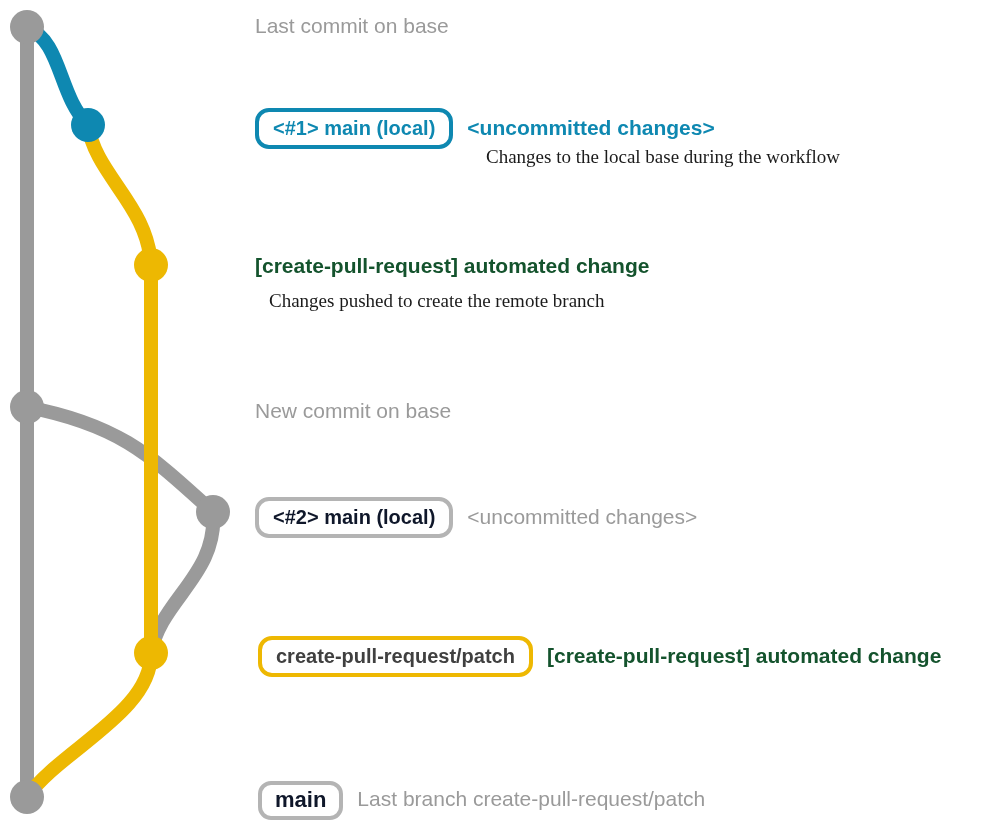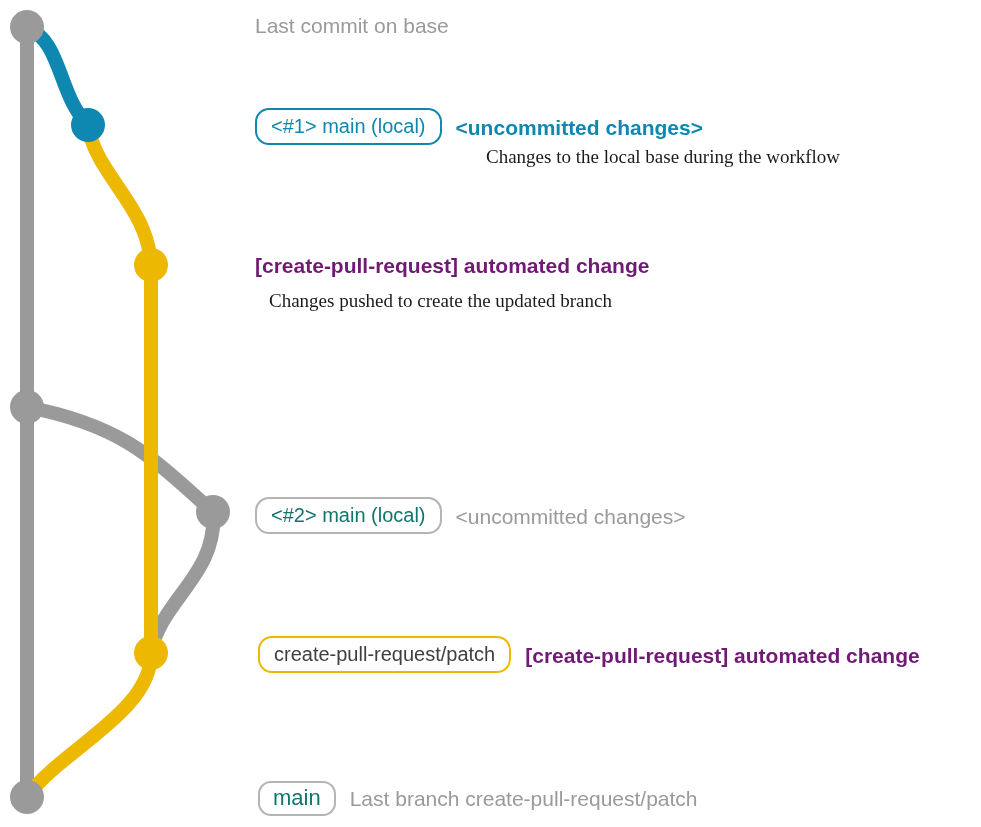--- a/index.html
+++ b/index.html
@@ -17,37 +17,37 @@
 
   
   .headline{
     font-size:21px;
     line-height:26px;
     white-space:nowrap;
     font-weight:400;
   }
   .headline.gray{color:#9a9a9a;}
   .headline.blue{color:#0e88b1;font-weight:700;}
-  .headline.yellow{color:#701a75;font-weight:700;}
+  .headline.yellow{color:#14532d;font-weight:700;}
 
   
   .badge{
     display:inline-block;
-    border:2px solid #4c1d95;
+    border:4px solid #4c1d95;
     border-radius:14px;
     padding:5px 14px 6px 14px;
     font-size:20px;
     line-height:22px;
-    font-weight:400;
+    font-weight:700;
     white-space:nowrap;
     background:#fff;
     box-sizing:border-box;
   }
   .badge.blue{border-color:#0e88b1;color:#0e88b1;}
-  .badge.gray{border-color:#b4b4b4;color:#0f766e;}
+  .badge.gray{border-color:#b4b4b4;color:#0f172a;}
   .badge.yellow{border-color:#eeb802;color:#404040;}
   .badge.small{font-size:22px;padding:4px 13px 5px 13px;border-radius:13px;}
 
   
   .subtext{
     position:absolute;
     font-family:"Liberation Serif", serif;
     font-size:19px;
     line-height:22px;
     color:#1b1b1b;
@@ -96,22 +96,25 @@
 
   <div class="row" style="left:255px; top:108px;">
     <span class="badge blue badge-gap">&lt;#1&gt; main (local)</span>
     <span class="headline blue" style="margin-top:7px;">&lt;uncommitted changes&gt;</span>
   </div>
   <div class="subtext" style="left:486px; top:146px;">Changes to the local base during the workflow</div>
 
   <div class="row" style="left:255px; top:253px;">
     <span class="headline yellow">[create-pull-request] automated change</span>
   </div>
-  <div class="subtext" style="left:269px; top:290px;">Changes pushed to create the updated branch</div>
+  <div class="subtext" style="left:269px; top:290px;">Changes pushed to create the remote branch</div>
 
+  <div class="row" style="left:255px; top:398px;">
+    <span class="headline gray">New commit on base</span>
+  </div>
 
   <div class="row" style="left:255px; top:497px;">
     <span class="badge gray badge-gap">&lt;#2&gt; main (local)</span>
     <span class="headline gray" style="margin-top:7px;">&lt;uncommitted changes&gt;</span>
   </div>
 
   <div class="row" style="left:258px; top:636px;">
     <span class="badge yellow badge-gap">create-pull-request/patch</span>
     <span class="headline yellow" style="margin-top:7px;">[create-pull-request] automated change</span>
   </div>

